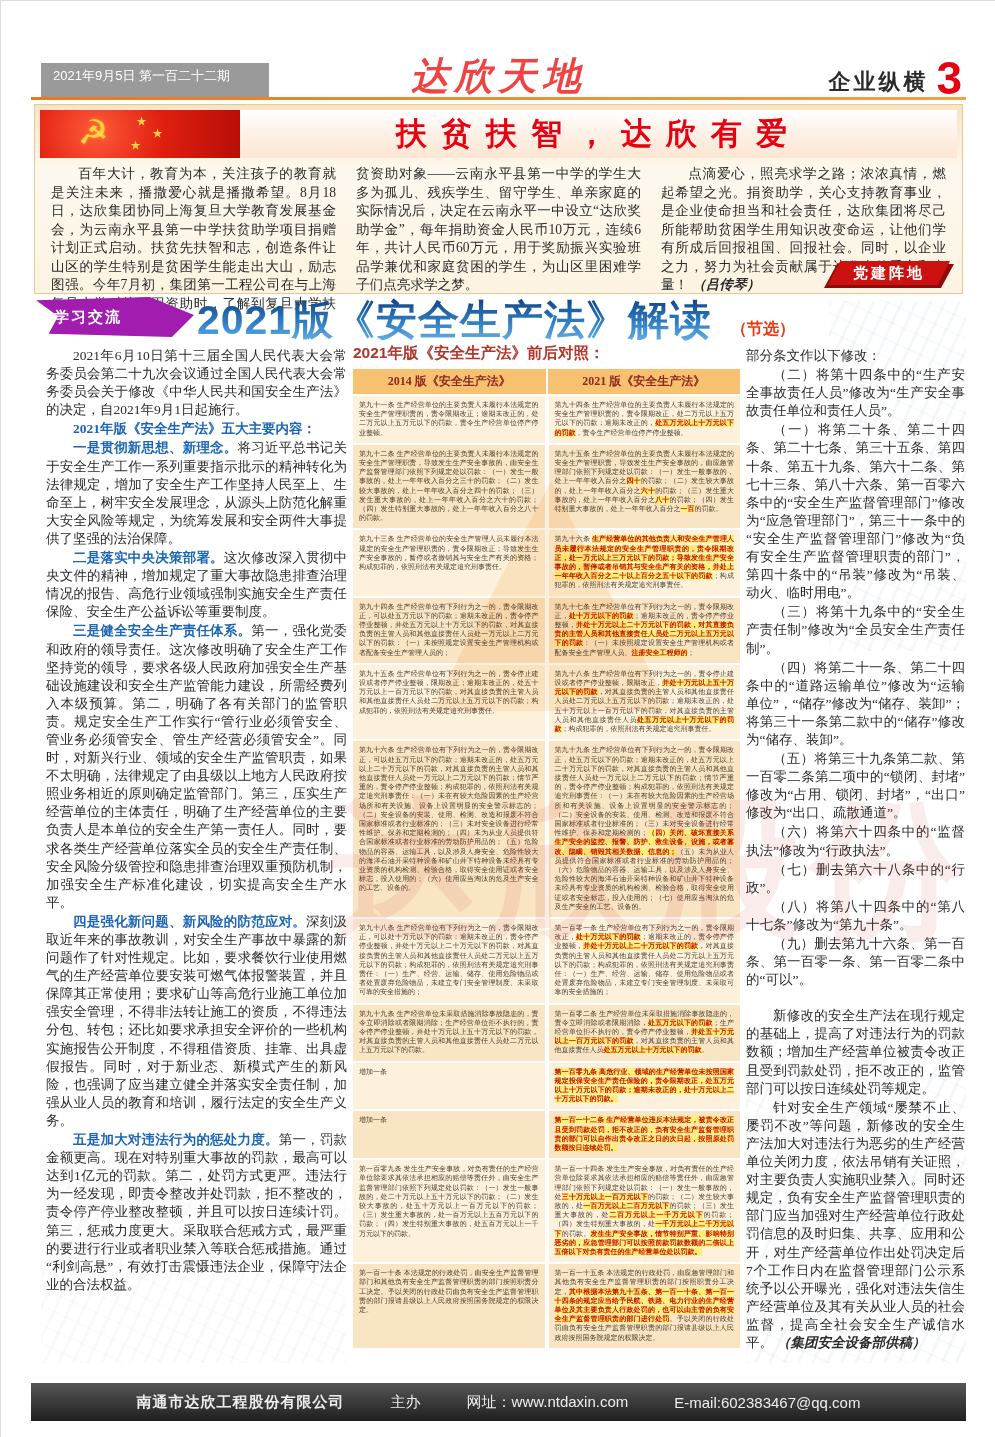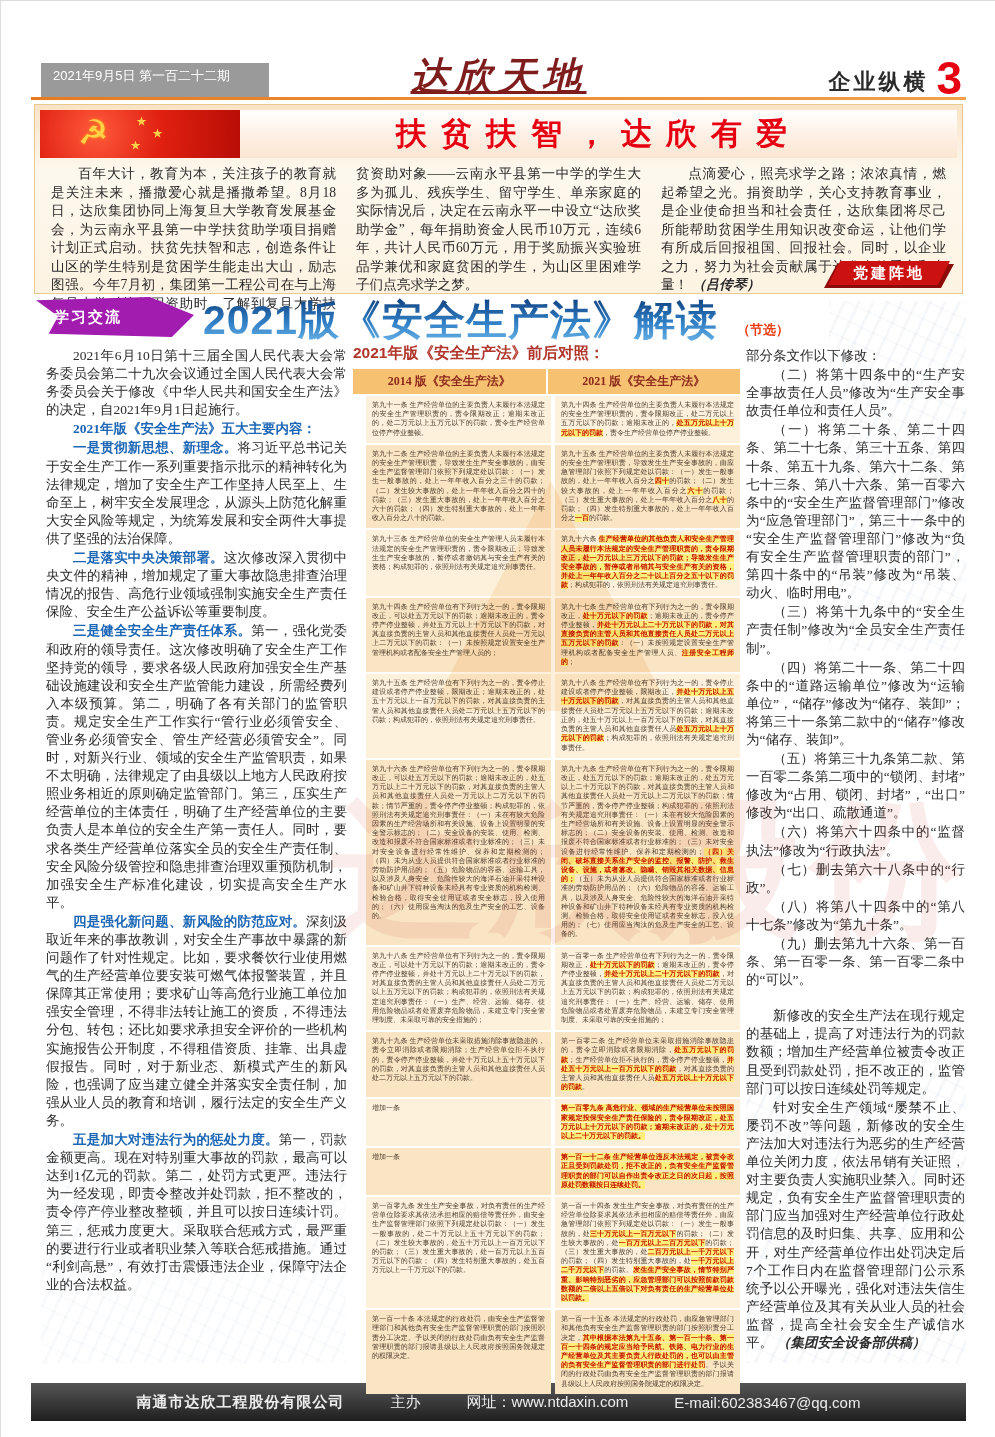--- a/index.html
+++ b/index.html
@@ -4,21 +4,21 @@
 <style>
   html,body{margin:0;padding:0;background:#fff;}
   #page{position:relative;width:995px;height:1437px;background:#fff;border:1px solid #ddd;
         font-family:"Liberation Serif","DejaVu Serif",serif;color:#2b2b2b;overflow:hidden;}
   .sans{font-family:"Liberation Sans","DejaVu Sans",sans-serif;}
 
   
   #date-box{position:absolute;left:40px;top:62px;width:228px;height:34px;background:#9a9a9a;
             color:#fff;font-size:13px;line-height:26px;padding-left:12px;box-sizing:border-box;}
   #masthead{position:absolute;left:0;right:0;top:50px;text-align:center;font-size:38px;font-weight:bold;
-            font-style:italic;color:#7f1d1d;letter-spacing:6px;text-decoration:underline;}
+            font-style:italic;color:#ef4444;letter-spacing:6px;}
   #page-info{position:absolute;right:34px;top:54px;display:flex;align-items:flex-start;gap:8px;}
   #section-title{font-size:22px;font-weight:bold;letter-spacing:3px;margin-top:12px;}
   #page-number{font-size:46px;font-weight:900;color:#e60012;line-height:1;}
   #header-rule{position:absolute;left:30px;top:96px;width:935px;height:3px;
                background:linear-gradient(90deg,#e87a1e,#f0a14a);}
 
   
   #top-panel{position:absolute;left:33px;top:103px;width:929px;height:190px;box-sizing:border-box;
              border:1px solid #eac98e;background:linear-gradient(180deg,#f9e3c6,#fdf8ee 35%,#fdf3e2);}
   #top-banner{position:absolute;left:5px;top:5px;right:5px;height:48px;display:flex;}
@@ -43,40 +43,40 @@
   
   #study-label{position:absolute;left:35px;top:296px;width:158px;height:40px;background:#a21caf;
                clip-path:polygon(0 8%,72% 0,100% 45%,86% 100%,8% 92%,14% 48%);
                display:flex;align-items:center;color:#fff;font-weight:bold;font-size:15px;
                letter-spacing:2px;padding-left:18px;box-sizing:border-box;}
   #main-headline{position:absolute;left:195px;top:292px;width:600px;text-align:center;white-space:nowrap;}
   #main-headline .big{font-size:41px;font-weight:900;letter-spacing:1px;
         background:linear-gradient(180deg,#10407e 0%,#2f7ec4 55%,#6ab4e8 100%);
         -webkit-background-clip:text;background-clip:text;color:transparent;
         -webkit-text-fill-color:transparent;}
-  #main-headline .suffix{font-size:13px;font-weight:bold;color:#e8380d;margin-left:19px;}
+  #main-headline .suffix{font-size:16px;font-weight:bold;color:#e8380d;margin-left:19px;}
 
   
   .article{position:absolute;top:346px;font-size:13.5px;line-height:18.1px;text-align:justify;z-index:1;}
   .article p{margin:0 0 1px 0;text-indent:2em;}
   .article p.noindent{text-indent:0;}
   .lead{color:#1c66b5;font-weight:bold;}
   .byline{font-weight:bold;font-style:italic;margin-left:4px;}
   #left-article{left:45px;width:301px;}
   #right-article{left:745px;width:219px;}
   #right-article p.spacer{height:16px;}
 
   
   #comparison{position:absolute;left:352px;top:342px;width:387px;z-index:1;}
   #comparison-title{font-size:15.5px;font-weight:bold;color:#b0352b;margin:0 0 5px 0;
                     font-family:"Liberation Sans","DejaVu Sans",sans-serif;}
   #comparison-head{display:flex;gap:2px;margin-bottom:2px;}
   #comparison-head div{flex:1;background:#f6c171;color:#8e2a1c;font-weight:bold;font-size:12px;
                        text-align:center;padding:4px 0;}
-  .trow{display:flex;gap:4px;margin-bottom:2px;margin-left:13px;}
+  .trow{display:flex;gap:4px;margin-bottom:2px;}
   .tcell{flex:1;padding:5px 6px;font-size:7px;line-height:9.2px;text-align:justify;color:#4a3b2a;}
   .trow:nth-child(odd) .tcell{background:#fdf1dc;}
   .trow:nth-child(even) .tcell{background:#f9e4c4;}
   mark.hl{color:#c41200;font-weight:bold;background:#ffee7a;padding:0;}
 
   
   #footer{position:absolute;left:30px;top:1382px;width:935px;height:38px;box-sizing:border-box;
           background:linear-gradient(180deg,#565656,#1f1f1f);display:flex;align-items:center;
           justify-content:center;gap:46px;font-size:15px;color:#ededed;}
   #footer b{font-weight:bold;letter-spacing:1px;}

